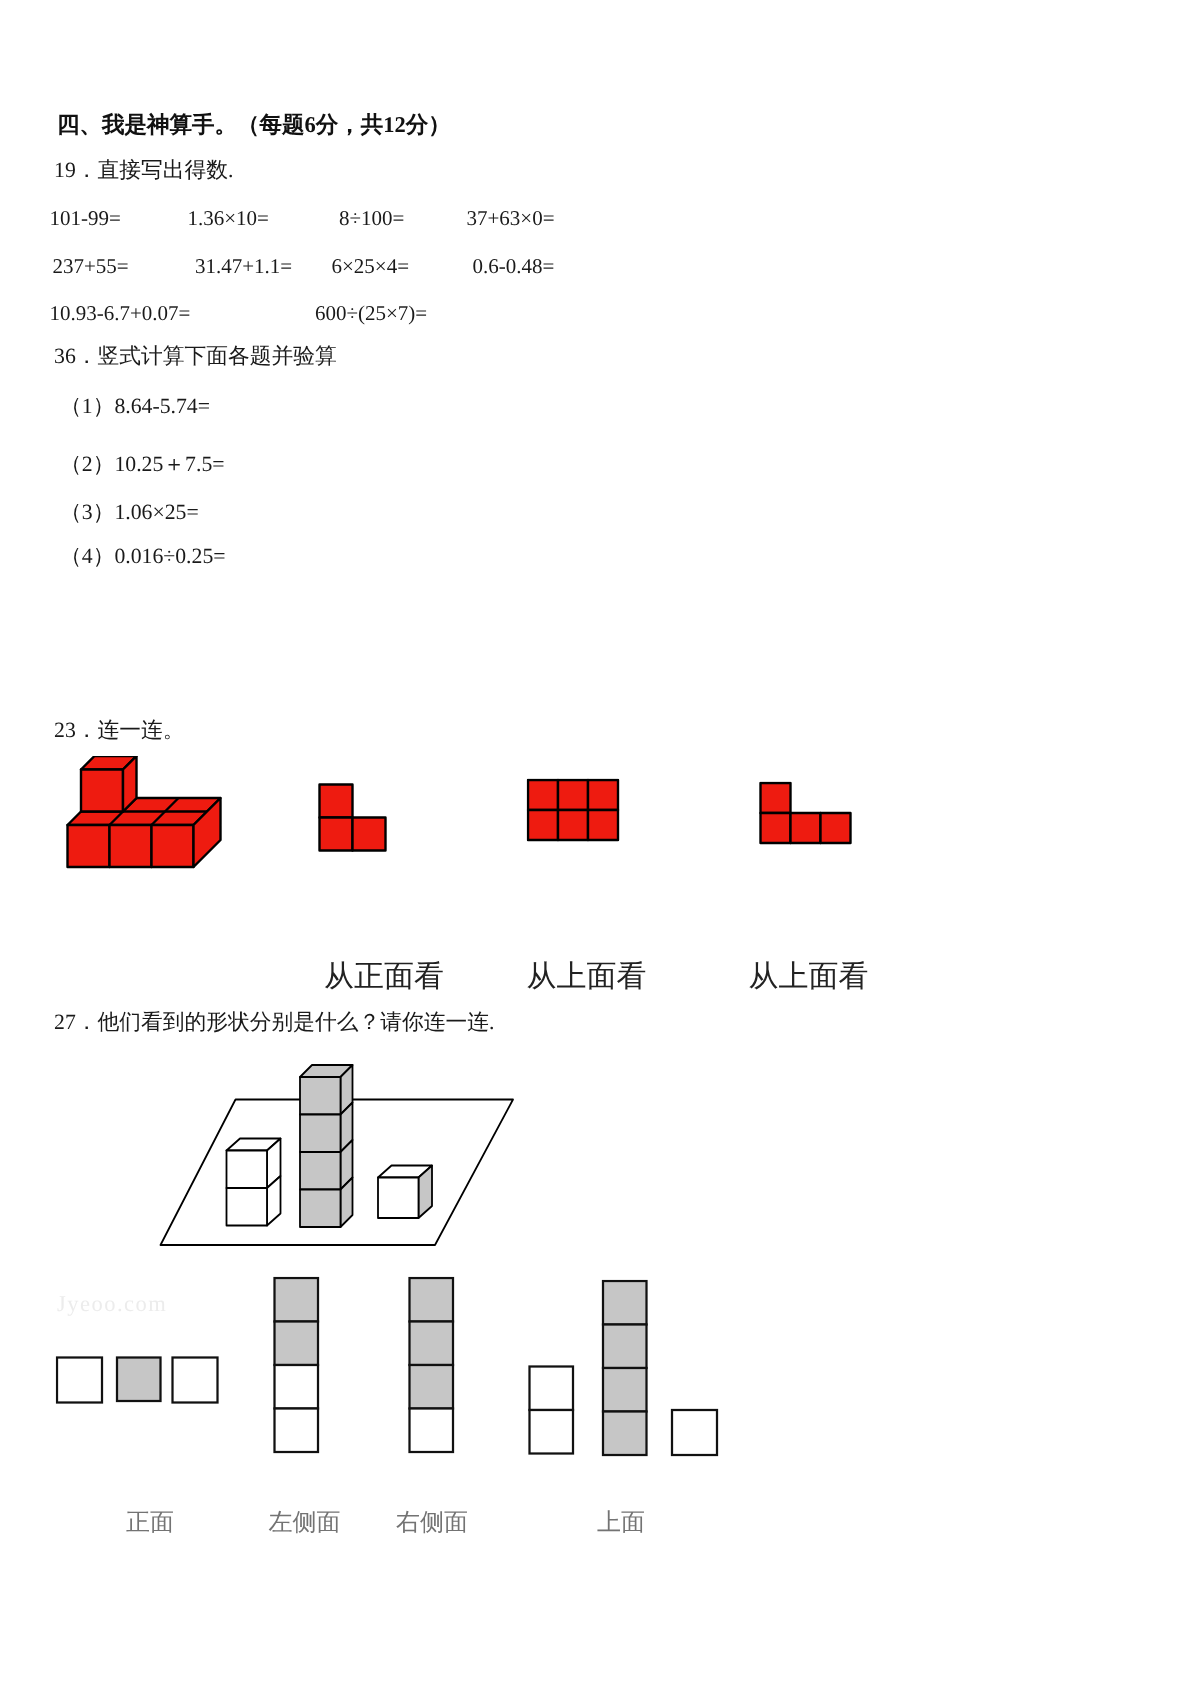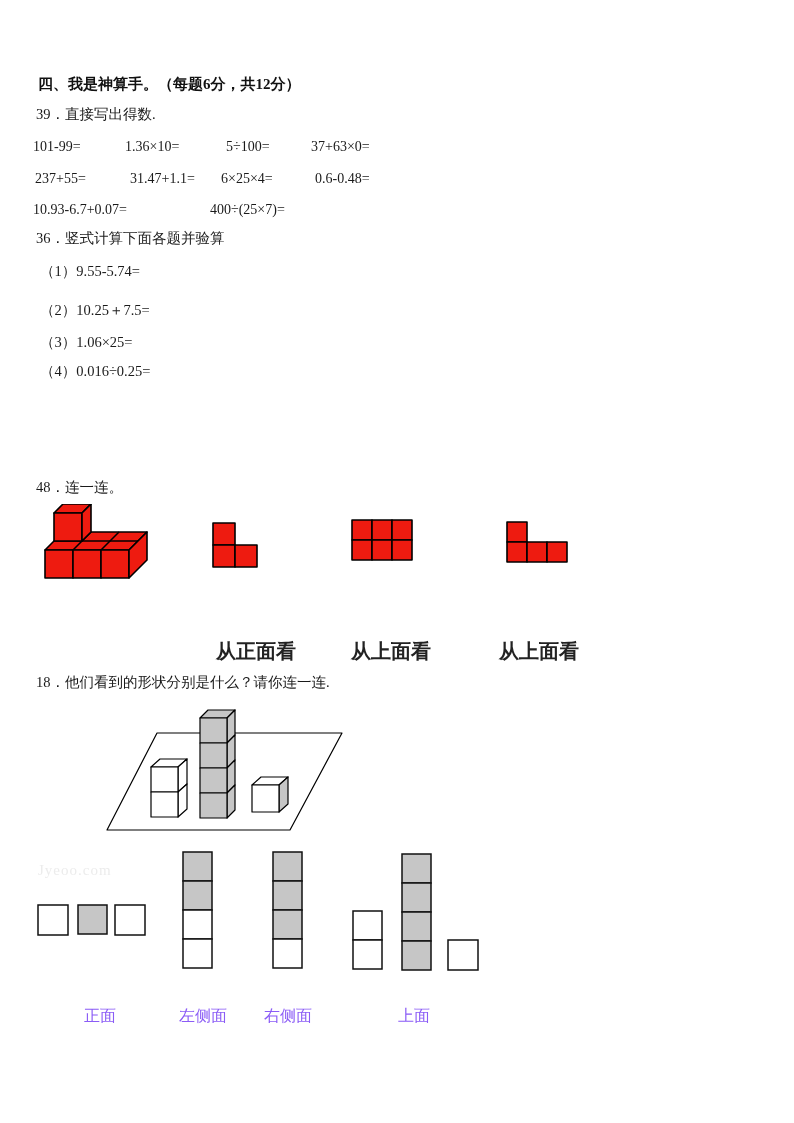--- a/index.html
+++ b/index.html
@@ -2,62 +2,62 @@
 <html><head>
 <meta charset="utf-8">
 <style>
   html,body{margin:0;padding:0;background:#fff;}
   .page{position:relative;width:794px;height:1123px;background:#ffffff;overflow:hidden;
         font-family:"Liberation Serif","DejaVu Serif",serif;color:#1a1a1a;}
   .abs{position:absolute;white-space:nowrap;line-height:1.15;}
   .h{font-weight:bold;font-size:15px;color:#111;}
   .t{font-size:14.5px;}
   .expr{font-size:14px;}
-  .viewlabel{font-size:20px;font-weight:bold;color:#222;
+  .viewlabel{font-size:20px;font-weight:normal;color:#222;
              font-family:"Liberation Sans","DejaVu Sans",sans-serif;
              transform:translateX(-50%);}
-  .anslabel{font-size:16px;color:#8b5cf6;
+  .anslabel{font-size:16px;color:#737373;
             font-family:"Liberation Sans","DejaVu Sans",sans-serif;
             transform:translateX(-50%);}
   .watermark{font-size:15px;color:#ececec;letter-spacing:1px;}
   svg{display:block;}
   .redstroke{stroke:#000000;stroke-width:1.6;stroke-linejoin:round;}
   .thin{stroke:#000000;stroke-width:1.2;stroke-linejoin:round;}
   .sq{stroke:#111111;stroke-width:1.5;}
   .whitefill{fill:#ffffff;}
   .nofill{fill:none;}
 </style>
 </head>
 <body>
 
 <div class="page">
 
   <div class="abs h" style="left:38px;top:76px">四、我是神算手。（每题6分，共12分）</div>
-  <div class="abs t" style="left:36px;top:106px">39．直接写出得数.</div>
+  <div class="abs t" style="left:36px;top:106px">19．直接写出得数.</div>
 
   <span class="abs expr" style="left:33px;top:139px">101-99=</span>
   <span class="abs expr" style="left:125px;top:139px">1.36×10=</span>
-  <span class="abs expr" style="left:226px;top:139px">5÷100=</span>
+  <span class="abs expr" style="left:226px;top:139px">8÷100=</span>
   <span class="abs expr" style="left:311px;top:139px">37+63×0=</span>
 
   <span class="abs expr" style="left:35px;top:171px">237+55=</span>
   <span class="abs expr" style="left:130px;top:171px">31.47+1.1=</span>
   <span class="abs expr" style="left:221px;top:171px">6×25×4=</span>
   <span class="abs expr" style="left:315px;top:171px">0.6-0.48=</span>
 
   <span class="abs expr" style="left:33px;top:202px">10.93-6.7+0.07=</span>
-  <span class="abs expr" style="left:210px;top:202px">400÷(25×7)=</span>
+  <span class="abs expr" style="left:210px;top:202px">600÷(25×7)=</span>
 
   <div class="abs t" style="left:36px;top:230px">36．竖式计算下面各题并验算</div>
-  <span class="abs t" style="left:40px;top:263px">（1）9.55-5.74=</span>
+  <span class="abs t" style="left:40px;top:263px">（1）8.64-5.74=</span>
   <span class="abs t" style="left:40px;top:302px">（2）10.25＋7.5=</span>
   <span class="abs t" style="left:40px;top:334px">（3）1.06×25=</span>
   <span class="abs t" style="left:40px;top:363px">（4）0.016÷0.25=</span>
 
-  <div class="abs t" style="left:36px;top:479px">48．连一连。</div>
+  <div class="abs t" style="left:36px;top:479px">23．连一连。</div>
 
   <svg class="abs" style="left:38px;top:504px" width="112" height="80" viewBox="0 0 112 80">
     <polygon class="redstroke" points="7,46 91,46 109,28 25,28" fill="#ee1b10"></polygon>
     <line class="redstroke" x1="16" y1="37" x2="100" y2="37"></line>
     <line class="redstroke" x1="35" y1="46" x2="53" y2="28"></line>
     <line class="redstroke" x1="63" y1="46" x2="81" y2="28"></line>
     <rect class="redstroke" x="7" y="46" width="28" height="28" fill="#ee1b10"></rect>
     <rect class="redstroke" x="35" y="46" width="28" height="28" fill="#ee1b10"></rect>
     <rect class="redstroke" x="63" y="46" width="28" height="28" fill="#ee1b10"></rect>
     <polygon class="redstroke" points="91,46 109,28 109,56 91,74" fill="#ee1b10"></polygon>
@@ -85,21 +85,21 @@
     <rect class="redstroke" x="1" y="1" width="20" height="20" fill="#ee1b10"></rect>
     <rect class="redstroke" x="1" y="21" width="20" height="20" fill="#ee1b10"></rect>
     <rect class="redstroke" x="21" y="21" width="20" height="20" fill="#ee1b10"></rect>
     <rect class="redstroke" x="41" y="21" width="20" height="20" fill="#ee1b10"></rect>
   </svg>
 
   <span class="abs viewlabel" style="left:256px;top:640px">从正面看</span>
   <span class="abs viewlabel" style="left:391px;top:640px">从上面看</span>
   <span class="abs viewlabel" style="left:539px;top:640px">从上面看</span>
 
-  <div class="abs t" style="left:36px;top:674px">18．他们看到的形状分别是什么？请你连一连.</div>
+  <div class="abs t" style="left:36px;top:674px">27．他们看到的形状分别是什么？请你连一连.</div>
 
   <svg class="abs" style="left:100px;top:700px" width="260" height="140" viewBox="0 0 260 140">
     <polygon class="thin nofill" points="57,33 242,33 190,130 7,130"></polygon>
 
     <polygon class="thin whitefill" points="51,67 78,67 87,59 60,59"></polygon>
     <polygon class="thin whitefill" points="78,67 87,59 87,84 78,92"></polygon>
     <polygon class="thin whitefill" points="78,92 87,84 87,109 78,117"></polygon>
     <rect class="thin whitefill" x="51" y="67" width="27" height="25"></rect>
     <rect class="thin whitefill" x="51" y="92" width="27" height="25"></rect>
 

